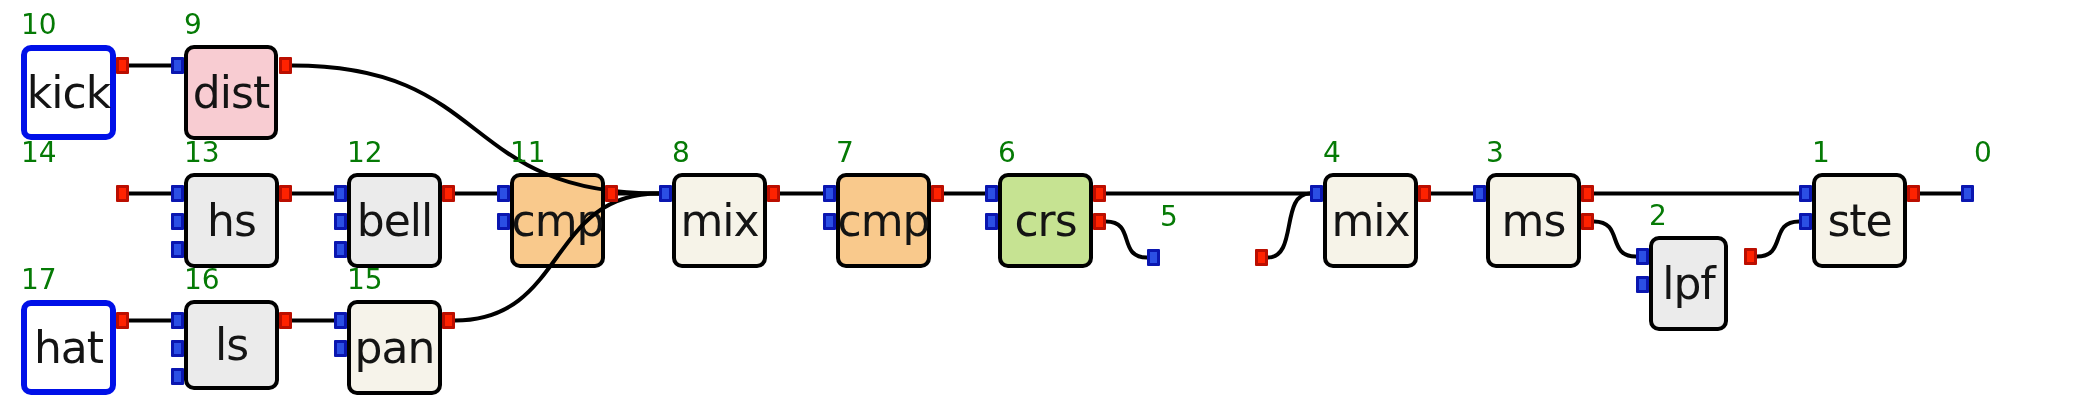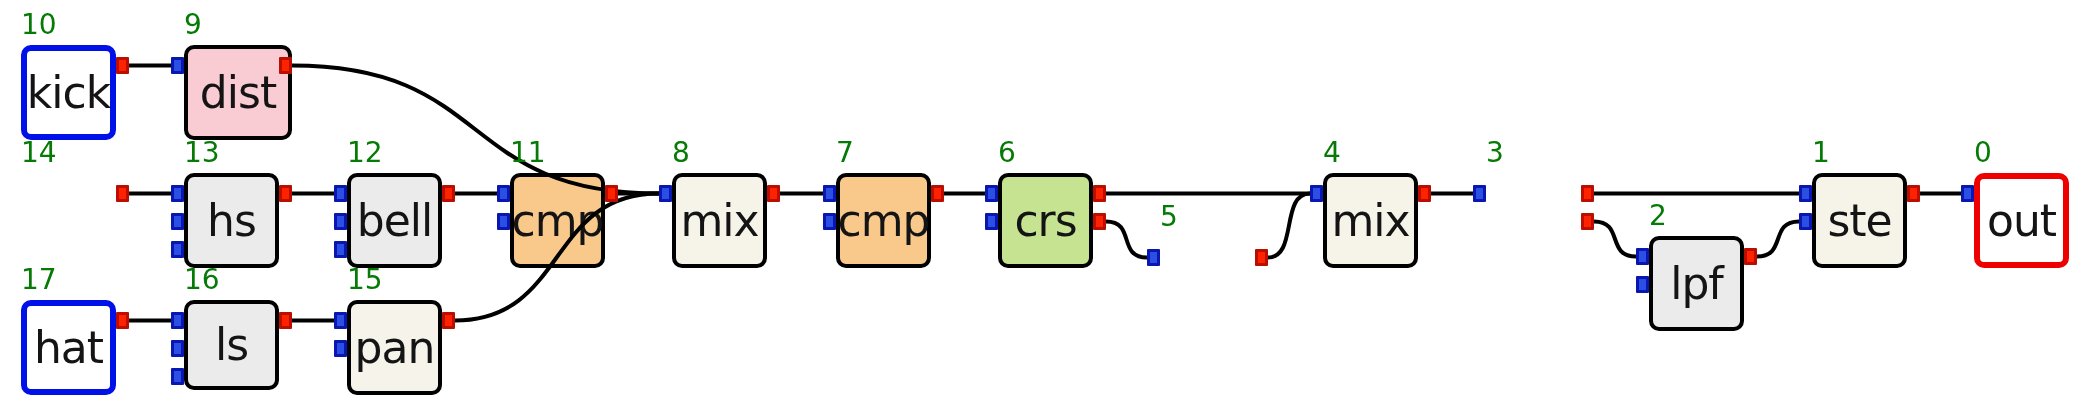--- a/index.html
+++ b/index.html
@@ -66,21 +66,21 @@
       <path d="M1594,193.5 L1799,193.5" fill="none" stroke="#000000" stroke-width="4"></path>
       <path d="M1594,221.5 C1624,221.5 1606,256.5 1636,256.5" fill="none" stroke="#000000" stroke-width="4"></path>
       <path d="M1757,256.5 C1787,256.5 1769,221.5 1799,221.5" fill="none" stroke="#000000" stroke-width="4"></path>
       <path d="M1920,193.5 L1961,193.5" fill="none" stroke="#000000" stroke-width="4"></path>
     </svg>
 <div class="node" style="left: 21px; top: 45px; width: 95px; height: 95px; background: rgb(255, 255, 255); border: 6px solid rgb(0, 16, 232);">
       <span class="node-label" style="color: rgb(20, 20, 20);">kick</span>
     </div>
     <div class="id-label" style="left: 21px; top: 8px; color: rgb(5, 122, 5);">10</div>
     <div class="port" style="left: 116px; top: 57px; background: rgb(255, 34, 0); border: 3px solid rgb(187, 14, 0);"></div>
-    <div class="node" style="left: 184px; top: 45px; width: 108px; height: 95px; background: rgb(248, 204, 210); border: 4px solid rgb(0, 0, 0);">
+    <div class="node" style="left: 184px; top: 45px; width: 94px; height: 95px; background: rgb(248, 204, 210); border: 4px solid rgb(0, 0, 0);">
       <span class="node-label" style="color: rgb(20, 20, 20);">dist</span>
     </div>
     <div class="id-label" style="left: 184px; top: 8px; color: rgb(5, 122, 5);">9</div>
     <div class="port" style="left: 171px; top: 57px; background: rgb(43, 79, 228); border: 3px solid rgb(10, 22, 176);"></div>
     <div class="port" style="left: 279px; top: 57px; background: rgb(255, 34, 0); border: 3px solid rgb(187, 14, 0);"></div>
     <div class="id-label" style="left: 21px; top: 136px; color: rgb(5, 122, 5);">14</div>
     <div class="port" style="left: 116px; top: 185px; background: rgb(255, 34, 0); border: 3px solid rgb(187, 14, 0);"></div>
     <div class="node" style="left: 184px; top: 173px; width: 95px; height: 95px; background: rgb(235, 235, 235); border: 4px solid rgb(0, 0, 0);">
       <span class="node-label" style="color: rgb(20, 20, 20); text-align: center;">hs</span>
     </div>
@@ -127,41 +127,41 @@
     <div class="port" style="left: 1093px; top: 213px; background: rgb(255, 34, 0); border: 3px solid rgb(187, 14, 0);"></div>
     <div class="id-label" style="left: 1160px; top: 200px; color: rgb(5, 122, 5);">5</div>
     <div class="port" style="left: 1147px; top: 249px; background: rgb(43, 79, 228); border: 3px solid rgb(10, 22, 176);"></div>
     <div class="port" style="left: 1255px; top: 249px; background: rgb(255, 34, 0); border: 3px solid rgb(187, 14, 0);"></div>
     <div class="node" style="left: 1323px; top: 173px; width: 95px; height: 95px; background: rgb(246, 243, 232); border: 4px solid rgb(0, 0, 0);">
       <span class="node-label" style="color: rgb(20, 20, 20);">mix</span>
     </div>
     <div class="id-label" style="left: 1323px; top: 136px; color: rgb(5, 122, 5);">4</div>
     <div class="port" style="left: 1310px; top: 185px; background: rgb(43, 79, 228); border: 3px solid rgb(10, 22, 176);"></div>
     <div class="port" style="left: 1418px; top: 185px; background: rgb(255, 34, 0); border: 3px solid rgb(187, 14, 0);"></div>
+    <div class="node" style="left: 1486px; top: 173px; width: 95px; height: 95px; background: rgb(246, 243, 232); border: 4px solid rgb(0, 0, 0);">
+      <span class="node-label" style="color: rgb(20, 20, 20);">ms</span>
+    </div>
     <div class="id-label" style="left: 1486px; top: 136px; color: rgb(5, 122, 5);">3</div>
     <div class="port" style="left: 1473px; top: 185px; background: rgb(43, 79, 228); border: 3px solid rgb(10, 22, 176);"></div>
     <div class="port" style="left: 1581px; top: 185px; background: rgb(255, 34, 0); border: 3px solid rgb(187, 14, 0);"></div>
     <div class="port" style="left: 1581px; top: 213px; background: rgb(255, 34, 0); border: 3px solid rgb(187, 14, 0);"></div>
-    <div class="node" style="left: 1649px; top: 236px; width: 95px; height: 95px; background: rgb(235, 235, 235); border: 4px solid rgb(0, 0, 0);">
+    <div class="node" style="left: 1649px; top: 236px; width: 79px; height: 95px; background: rgb(235, 235, 235); border: 4px solid rgb(0, 0, 0);">
       <span class="node-label" style="color: rgb(20, 20, 20);">lpf</span>
     </div>
     <div class="id-label" style="left: 1649px; top: 199px; color: rgb(5, 122, 5);">2</div>
     <div class="port" style="left: 1636px; top: 248px; background: rgb(43, 79, 228); border: 3px solid rgb(10, 22, 176);"></div>
     <div class="port" style="left: 1636px; top: 276px; background: rgb(43, 79, 228); border: 3px solid rgb(10, 22, 176);"></div>
     <div class="port" style="left: 1744px; top: 248px; background: rgb(255, 34, 0); border: 3px solid rgb(187, 14, 0);"></div>
     <div class="node" style="left: 1812px; top: 173px; width: 95px; height: 95px; background: rgb(246, 243, 232); border: 4px solid rgb(0, 0, 0);">
       <span class="node-label" style="color: rgb(20, 20, 20);">ste</span>
     </div>
     <div class="id-label" style="left: 1812px; top: 136px; color: rgb(5, 122, 5);">1</div>
     <div class="port" style="left: 1799px; top: 185px; background: rgb(43, 79, 228); border: 3px solid rgb(10, 22, 176);"></div>
     <div class="port" style="left: 1799px; top: 213px; background: rgb(43, 79, 228); border: 3px solid rgb(10, 22, 176);"></div>
     <div class="port" style="left: 1907px; top: 185px; background: rgb(255, 34, 0); border: 3px solid rgb(187, 14, 0);"></div>
-    <div class="node" style="left: 1974px; top: 173px; width: 95px; height: 95px; background: rgb(255, 255, 255); border: 6px solid rgb(238, 0, 0);">
-      <span class="node-label" style="color: rgb(20, 20, 20);">out</span>
-    </div>
     <div class="id-label" style="left: 1974px; top: 136px; color: rgb(5, 122, 5);">0</div>
     <div class="port" style="left: 1961px; top: 185px; background: rgb(43, 79, 228); border: 3px solid rgb(10, 22, 176);"></div>
     <div class="node" style="left: 21px; top: 300px; width: 95px; height: 95px; background: rgb(255, 255, 255); border: 6px solid rgb(0, 16, 232);">
       <span class="node-label" style="color: rgb(20, 20, 20);">hat</span>
     </div>
     <div class="id-label" style="left: 21px; top: 263px; color: rgb(5, 122, 5);">17</div>
     <div class="port" style="left: 116px; top: 312px; background: rgb(255, 34, 0); border: 3px solid rgb(187, 14, 0);"></div>
     <div class="node" style="left: 184px; top: 300px; width: 95px; height: 90px; background: rgb(235, 235, 235); border: 4px solid rgb(0, 0, 0);">
       <span class="node-label" style="color: rgb(20, 20, 20);">ls</span>
     </div>

